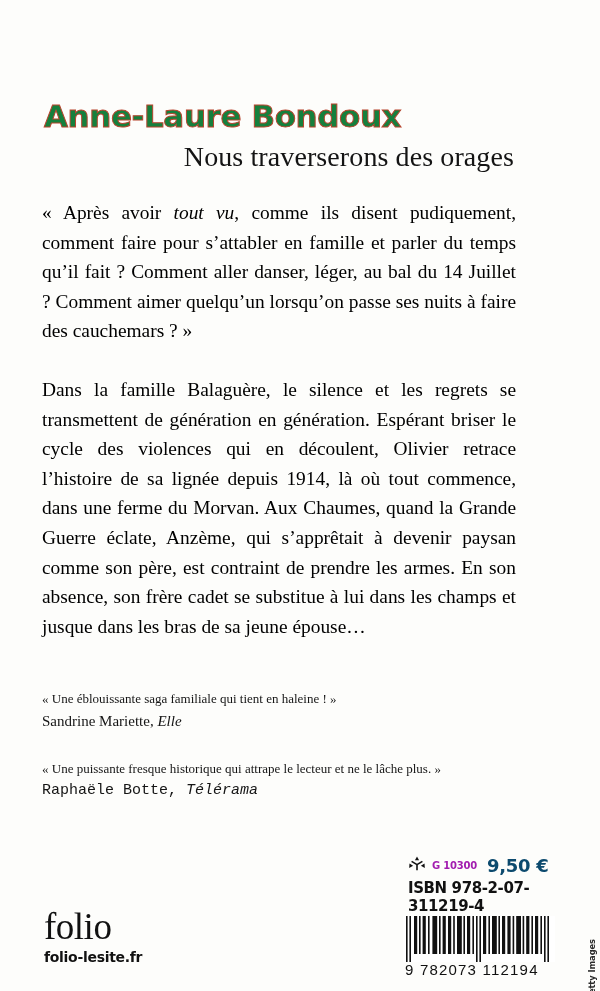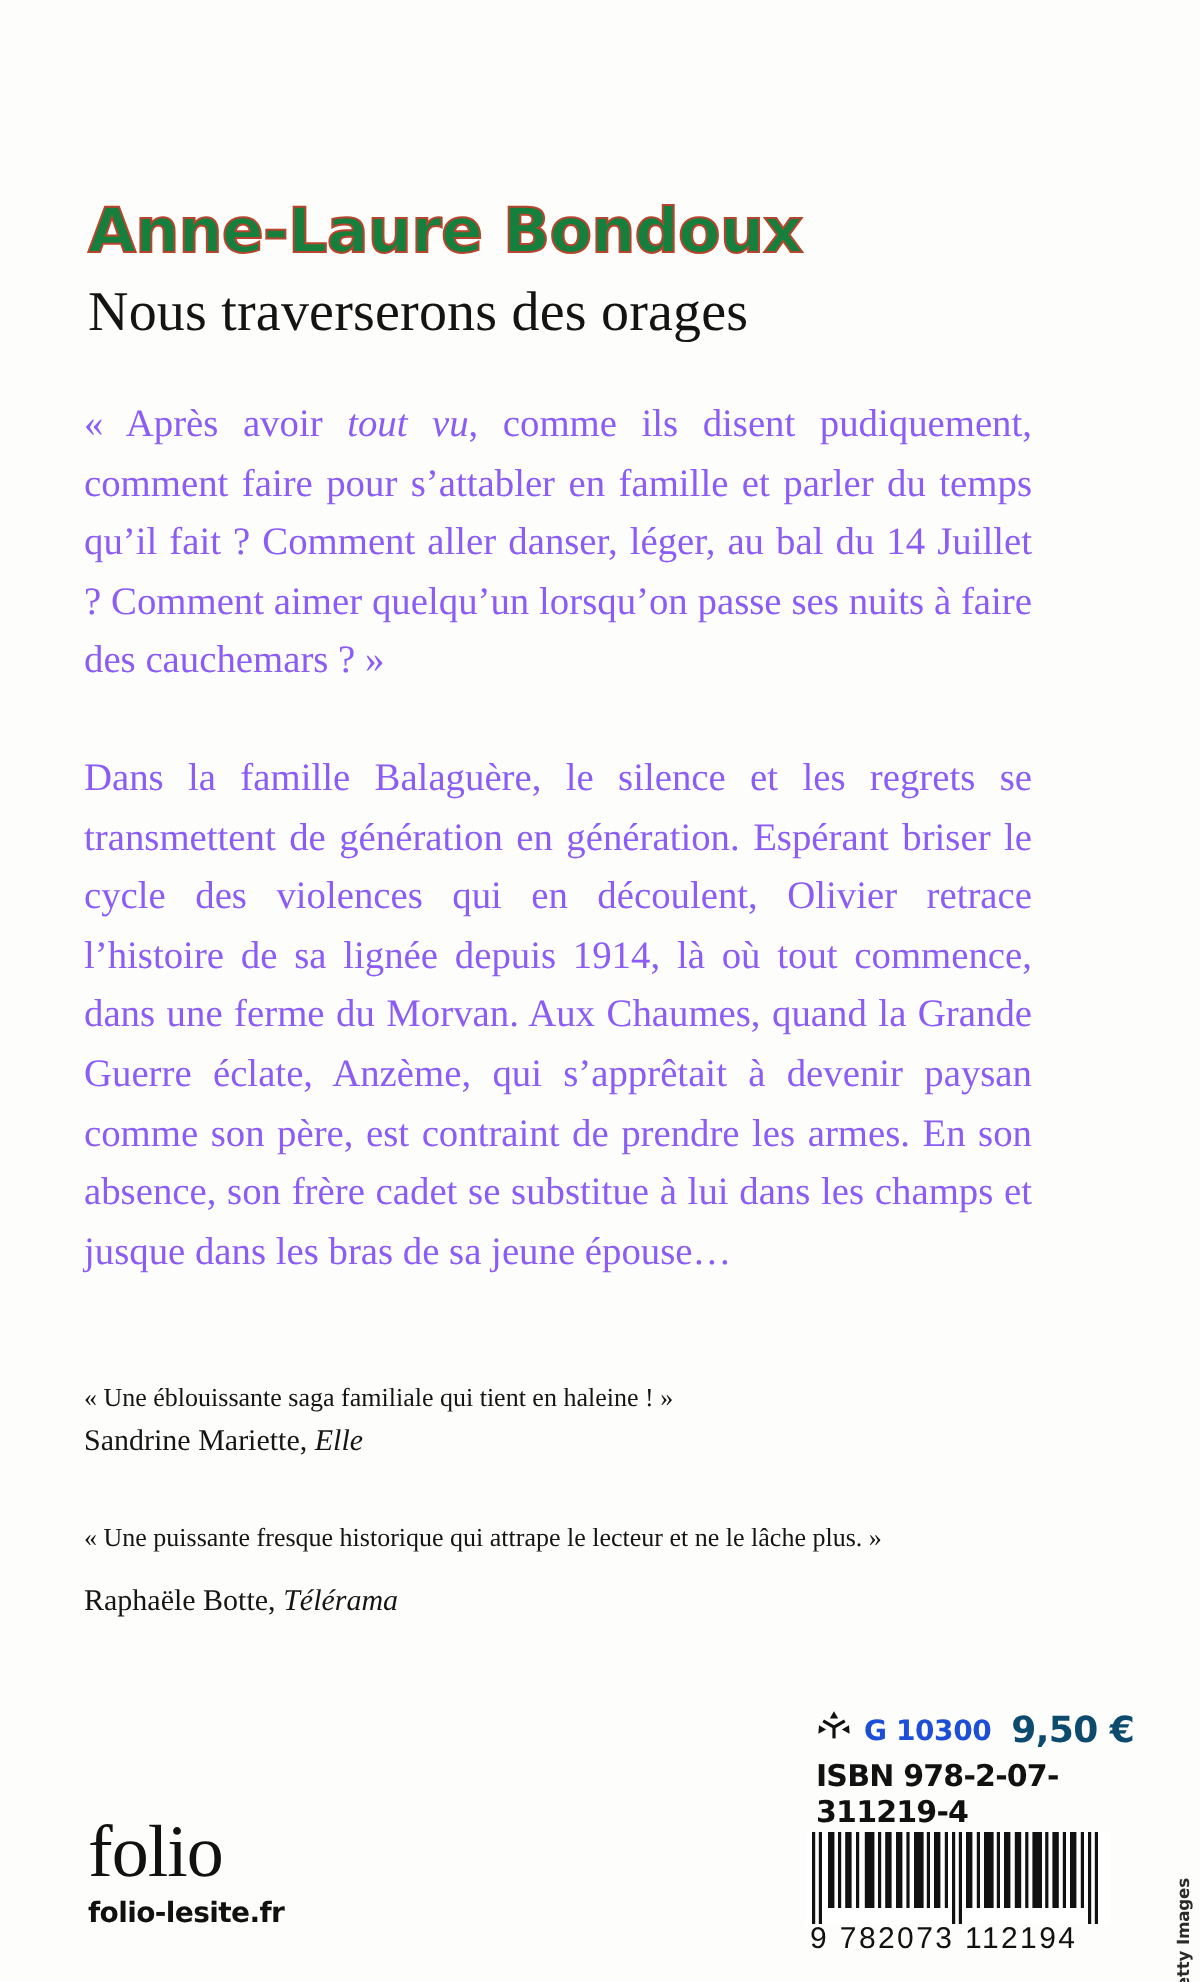--- a/index.html
+++ b/index.html
@@ -38,34 +38,35 @@
     white-space: nowrap;
   }
   .book-title {
     font-family: "Liberation Serif", serif;
     font-size: 28px;
     color: #141414;
     margin: 8px 0 0 0;
     line-height: 1.15;
     letter-spacing: 0.1px;
     font-weight: normal;
+    text-align: right;
   }
 
   
   .blurb {
     position: absolute;
     left: 42px;
     top: 198px;
     width: 474px;
   }
   .blurb p {
     margin: 0;
     font-size: 19.4px;
     line-height: 29.6px;
-    color: #8b5cf6;
+    color: #000000;
     text-align: justify;
     text-justify: inter-word;
     hyphens: manual;
   }
   .blurb p.para-excerpt {
     margin-bottom: 29px;
   }
   .blurb em {
     font-style: italic;
   }
@@ -86,21 +87,21 @@
   }
   .press-source {
     font-size: 15px;
     line-height: 22px;
     color: #151515;
     margin: 0;
     text-align: left;
   }
   .press-source em { font-style: italic; }
   .press-group-2 { margin-top: 26px; }
-  .press-group-2 .press-source { margin-top: 10px; }
+  .press-group-2 .press-source { margin-top: 0; font-family: Liberation Mono, monospace; }
 
   
   .folio-logo-block {
     position: absolute;
     left: 44px;
     top: 908px;
   }
   .folio-word {
     font-family: "Liberation Serif", serif;
     font-size: 37px;
@@ -126,22 +127,22 @@
   .price-row {
     display: flex;
     align-items: center;
     gap: 6px;
     white-space: nowrap;
   }
   .triman-icon { display: block; }
   .price-code {
     font-family: "DejaVu Sans", sans-serif;
     font-weight: bold;
-    font-size: 14px;
-    color: #1d4ed8;
+    font-size: 10px;
+    color: #a21caf;
     letter-spacing: -0.2px;
   }
   .price-value {
     font-family: "DejaVu Sans", sans-serif;
     font-weight: bold;
     font-size: 18px;
     color: #0c4a6e;
     letter-spacing: -0.3px;
     margin-left: 4px;
   }

